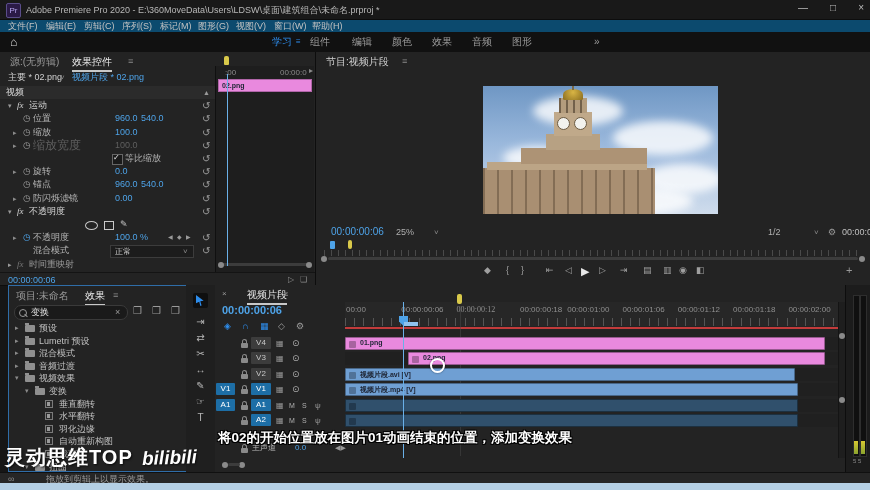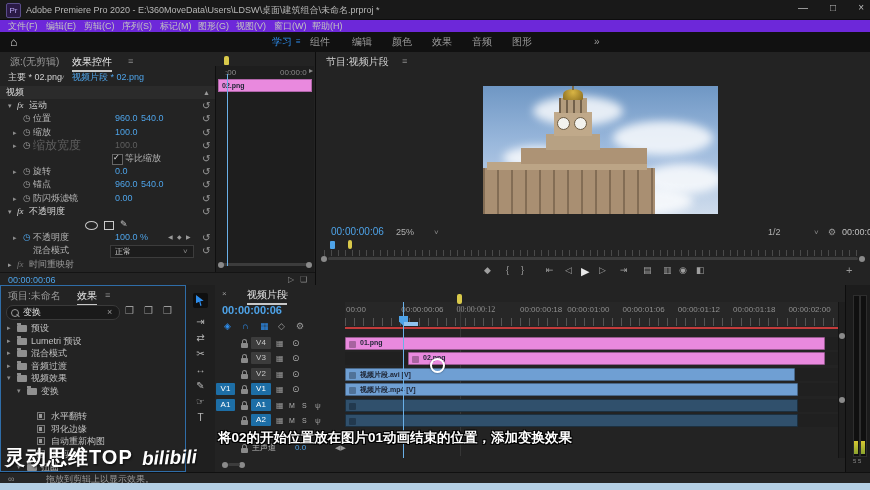--- a/index.html
+++ b/index.html
@@ -10,42 +10,42 @@
   span.abs{display:block;}
   .t8{font-size:8px;line-height:10px;}
   .t9{font-size:9px;line-height:11px;}
   .t10{font-size:10px;line-height:12px;}
   
   #titlebar{left:0;top:0;width:870px;height:19px;background:#191919;border-bottom:1px solid #0d0d0d;}
   #prbadge{left:6px;top:3px;width:13px;height:13px;background:#2b1a47;border:1px solid #5a4d8a;
            color:#b9a8f2;font-size:8px;line-height:13px;text-align:center;border-radius:2px;}
   #apptitle{left:26px;top:4px;font-size:9px;color:#b8b8b8;white-space:nowrap;}
   #winctrl{right:6px;top:2px;display:flex;gap:22px;color:#bdbdbd;font-size:10px;}
-  #menubar{left:0;top:20px;width:870px;height:12px;background:#6d28d9;}
+  #menubar{left:0;top:20px;width:870px;height:12px;background:#0c4a6e;}
   .menu-item{color:#c2c2c2;cursor:default;}
   #wsbar{left:0;top:32px;width:870px;height:20px;background:#111111;border-bottom:1px solid #000;}
   
   .panel{background:#232323;}
   .ptab{font-size:10px;color:#9a9a9a;}
   .ptab.active{color:#e8e8e8;border-bottom:2px solid #c8c8c8;padding-bottom:1px;}
   .pmenu{color:#8a8a8a;font-size:9px;}
   #ec{left:0;top:52px;width:315px;height:233px;border-right:1px solid #0d0d0d;border-bottom:1px solid #0d0d0d;}
   #ec-rows{left:0;top:34px;width:215px;height:198px;}
   .ecrow{position:absolute;left:0;width:215px;height:13px;}
   .ecsection{background:#2b2b2b;}
   .fxbadge{font-family:"Liberation Serif","DejaVu Serif",serif;font-style:italic;font-size:9px;color:#cfcfcf;}
   .vblue{color:#4ea3e8;}
   .reset{color:#9a9a9a;font-size:10px;}
   #ec-lane{left:215px;top:14px;width:98px;height:206px;background:#1e1e1e;border-left:1px solid #101010;}
   #ec-bottom{left:0;top:220px;width:315px;height:13px;border-top:1px solid #141414;}
   #pm{left:316px;top:52px;width:554px;height:233px;border-bottom:1px solid #0d0d0d;}
   #pm-video{left:167px;top:34px;width:235px;height:128px;overflow:hidden;background:linear-gradient(180deg,#6f97c4 0%,#9ab8dc 45%,#cfdcec 100%);}
   .cloud{position:absolute;background:#fff;border-radius:50%;filter:blur(4px);opacity:.8;}
   .bldg{position:absolute;}
-  #project{left:0;top:285px;width:186px;height:187px;border:1px solid #2f6da8;box-sizing:border-box;overflow:hidden;}
+  #project{left:8px;top:285px;width:186px;height:187px;border:1px solid #2f6da8;box-sizing:border-box;overflow:hidden;}
   #searchbox{left:5px;top:19px;width:112px;height:13px;background:#1a1a1a;border:1px solid #3a3a3a;border-radius:7px;}
   #toolscol{left:186px;top:285px;width:29px;height:187px;background:#1f1f1f;border-right:1px solid #0d0d0d;}
   #tl{left:215px;top:285px;width:630px;height:187px;background:#232323;overflow:hidden;}
   #tl-ruler{left:130px;top:17px;width:493px;height:24px;background:#272727;}
   .rlabel{position:absolute;top:3px;font-size:8px;color:#8f8f8f;white-space:nowrap;}
   #tl-ticks{left:130px;top:33px;width:493px;height:8px;
      background:repeating-linear-gradient(90deg,#555 0 1px,transparent 1px 9.2px);}
   #renderbar{left:130px;top:42px;width:493px;height:2px;background:#c23b3b;}
   .lane{position:absolute;left:130px;width:493px;height:13px;background:#202020;}
   .clip{position:absolute;top:0;height:13px;border-radius:1px;}
@@ -340,20 +340,24 @@
         <div class="abs" style="left: 0px; top: 50.4px; width: 184px; height: 12px;">
           <div class="abs" style="left: 6px; top: 0px; font-size: 7px; line-height: 12px; color: rgb(138, 138, 138);">▾</div>
           <div class="folder" style="left: 16px; top: 3px;"></div>
           <div class="abs" style="left: 30px; top: 0px; font-size: 9px; line-height: 12px; color: rgb(192, 192, 192);">视频效果</div>
         </div>
         <div class="abs" style="left: 0px; top: 63px; width: 184px; height: 12px;">
           <div class="abs" style="left: 16px; top: 0px; font-size: 7px; line-height: 12px; color: rgb(138, 138, 138);">▾</div>
           <div class="folder" style="left: 26px; top: 3px;"></div>
           <div class="abs" style="left: 40px; top: 0px; font-size: 9px; line-height: 12px; color: rgb(192, 192, 192);">变换</div>
         </div>
+        <div class="abs" style="left: 0px; top: 75.6px; width: 184px; height: 12px;">
+          <div class="fxicon" style="left: 36px; top: 2px;"></div>
+          <div class="abs" style="left: 50px; top: 0px; font-size: 9px; line-height: 12px; color: rgb(192, 192, 192);">垂直翻转</div>
+        </div>
         <div class="abs" style="left: 0px; top: 88.2px; width: 184px; height: 12px;">
           <div class="fxicon" style="left: 36px; top: 2px;"></div>
           <div class="abs" style="left: 50px; top: 0px; font-size: 9px; line-height: 12px; color: rgb(192, 192, 192);">水平翻转</div>
         </div>
         <div class="abs" style="left: 0px; top: 113.4px; width: 184px; height: 12px;">
           <div class="fxicon" style="left: 36px; top: 2px;"></div>
           <div class="abs" style="left: 50px; top: 0px; font-size: 9px; line-height: 12px; color: rgb(192, 192, 192);">自动重新构图</div>
         </div>
         <div class="abs" style="left: 0px; top: 100.8px; width: 184px; height: 12px;">
           <div class="fxicon" style="left: 36px; top: 2px;"></div>

